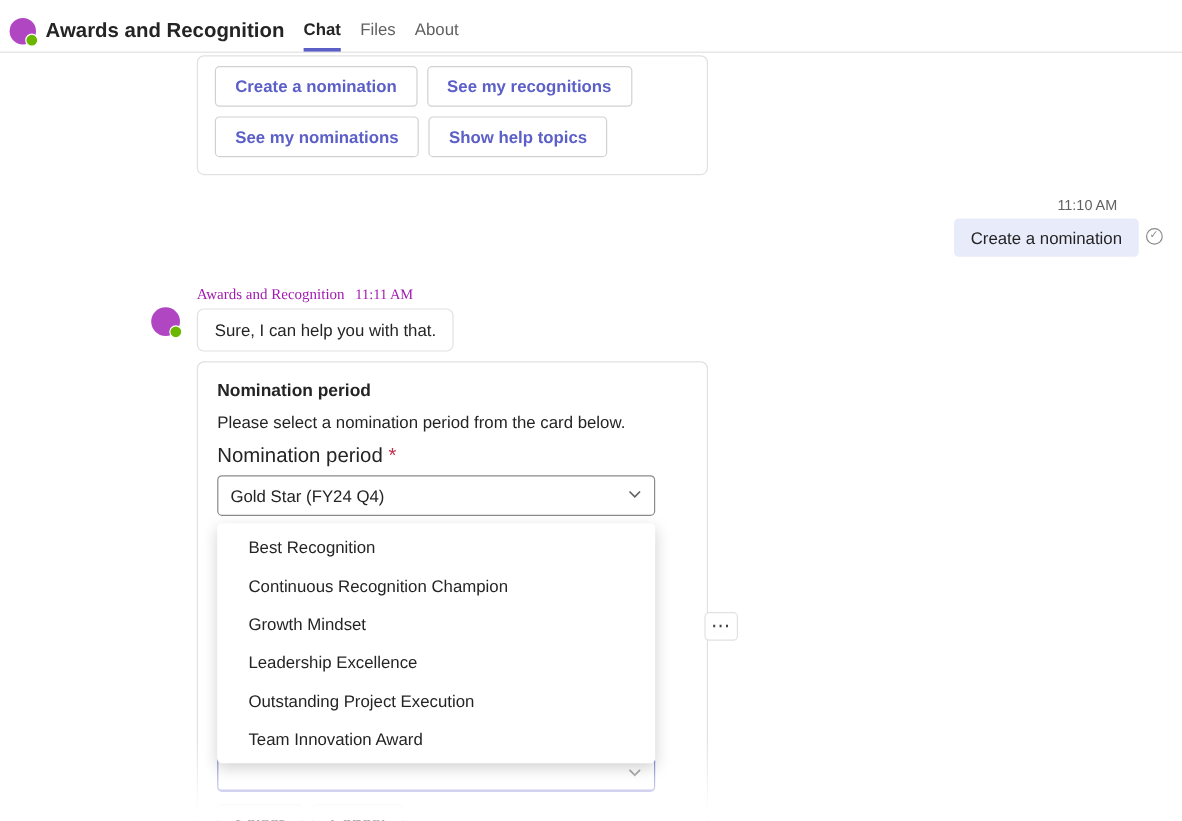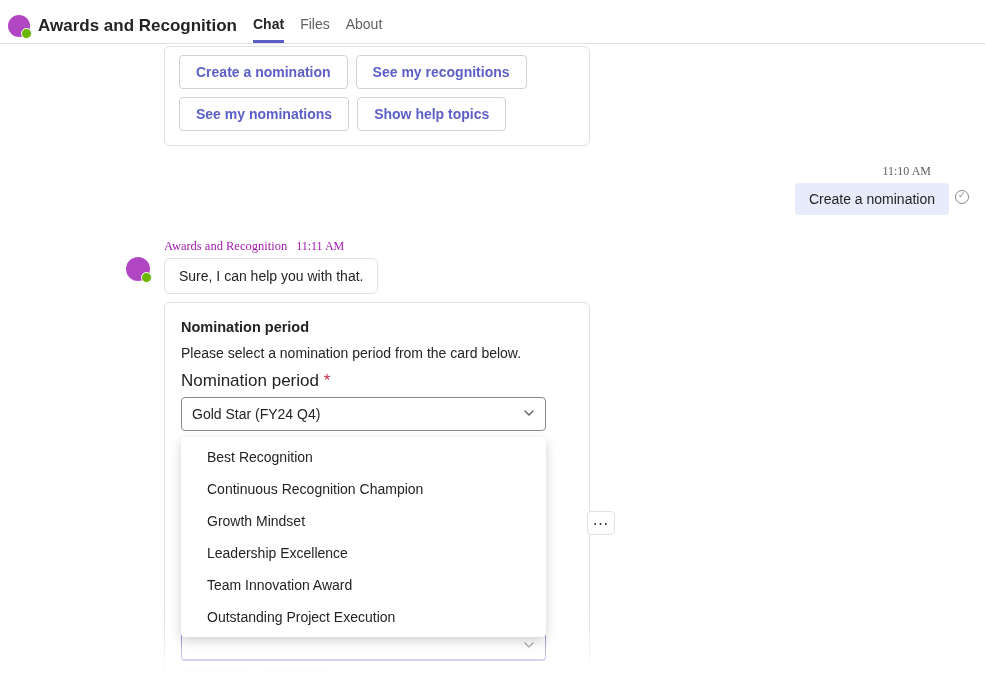--- a/index.html
+++ b/index.html
@@ -15,21 +15,21 @@
 
     .chat { padding: 0 10px 10px 10px; height: calc(684px - 44px); overflow: hidden; position: relative; }
 
     .msg-left { margin-left: 154px; }
     .bot-card { background: #fff; border: 1px solid #e1e1e1; border-radius: 6px; width: 426px; padding: 8px 14px 14px 14px; margin-top: 2px; }
     .btn-grid { display: flex; flex-wrap: wrap; gap: 8px; }
     .pill-btn { background: #fff; border: 1px solid #d1d1d1; border-radius: 4px; padding: 8px 16px; color: #5b5fc7; font-size: 14px; font-weight: 600; cursor: pointer; }
 
     .user-row { display: flex; justify-content: flex-end; align-items: flex-start; margin-top: 18px; padding-right: 6px; }
     .user-col { display: flex; flex-direction: column; align-items: flex-end; }
-    .ts-right { font-size: 12px; color: #616161; margin-bottom: 4px; padding-right: 18px; font-family: Liberation Serif, serif; }
+    .ts-right { font-size: 12px; color: #616161; margin-bottom: 4px; padding-right: 18px; }
     .user-bubble { background: #e8ebfa; border-radius: 4px; padding: 8px 14px; font-size: 14px; }
     .check { width: 14px; height: 14px; border: 1px solid #8a8a8a; border-radius: 50%; margin-left: 6px; margin-top: 26px; position: relative; }
     .check::after { content: "✓"; position: absolute; font-size: 9px; color: #8a8a8a; left: 2px; top: -1px; }
 
     .bot-row { display: flex; align-items: flex-start; margin-top: 24px; margin-left: 116px; }
     .bot-avatar { width: 24px; height: 24px; border-radius: 50%; background: #b146c2; position: relative; margin-right: 14px; margin-top: 18px; flex-shrink: 0; }
     .bot-avatar::after { content: ""; position: absolute; right: -2px; bottom: -2px; width: 9px; height: 9px; background: #6bb700; border: 1.5px solid #fff; border-radius: 50%; }
     .bot-header { font-size: 12px; color: #a21caf; margin-bottom: 4px; font-family: Liberation Serif, serif; }
     .bot-header .name { font-size: 12.5px; }
     .bot-bubble { background: #fff; border: 1px solid #e1e1e1; border-radius: 6px; padding: 9px 14px; width: fit-content; }
@@ -123,22 +123,22 @@
                 </svg>
             </span>
           </div>
         </div>
 
         <div class="dropdown" style="left:16px; top:134px;">
           <div class="dd-item">Best Recognition</div>
           <div class="dd-item">Continuous Recognition Champion</div>
           <div class="dd-item">Growth Mindset</div>
           <div class="dd-item">Leadership Excellence</div>
+          <div class="dd-item">Outstanding Project Execution</div>
           <div class="dd-item">Team Innovation Award</div>
-          <div class="dd-item">Outstanding Project Execution</div>
         </div>
 
         <div style="height:198px"></div>
 
         <div class="combo-open">
           <span class="text-cursor"></span>
           <span class="chevron-down">
             <svg viewBox="0 0 12 12" fill="none" stroke-width="1.4" stroke-linecap="round">
                 <path d="M2 4l4 4 4-4"></path>
               </svg>

